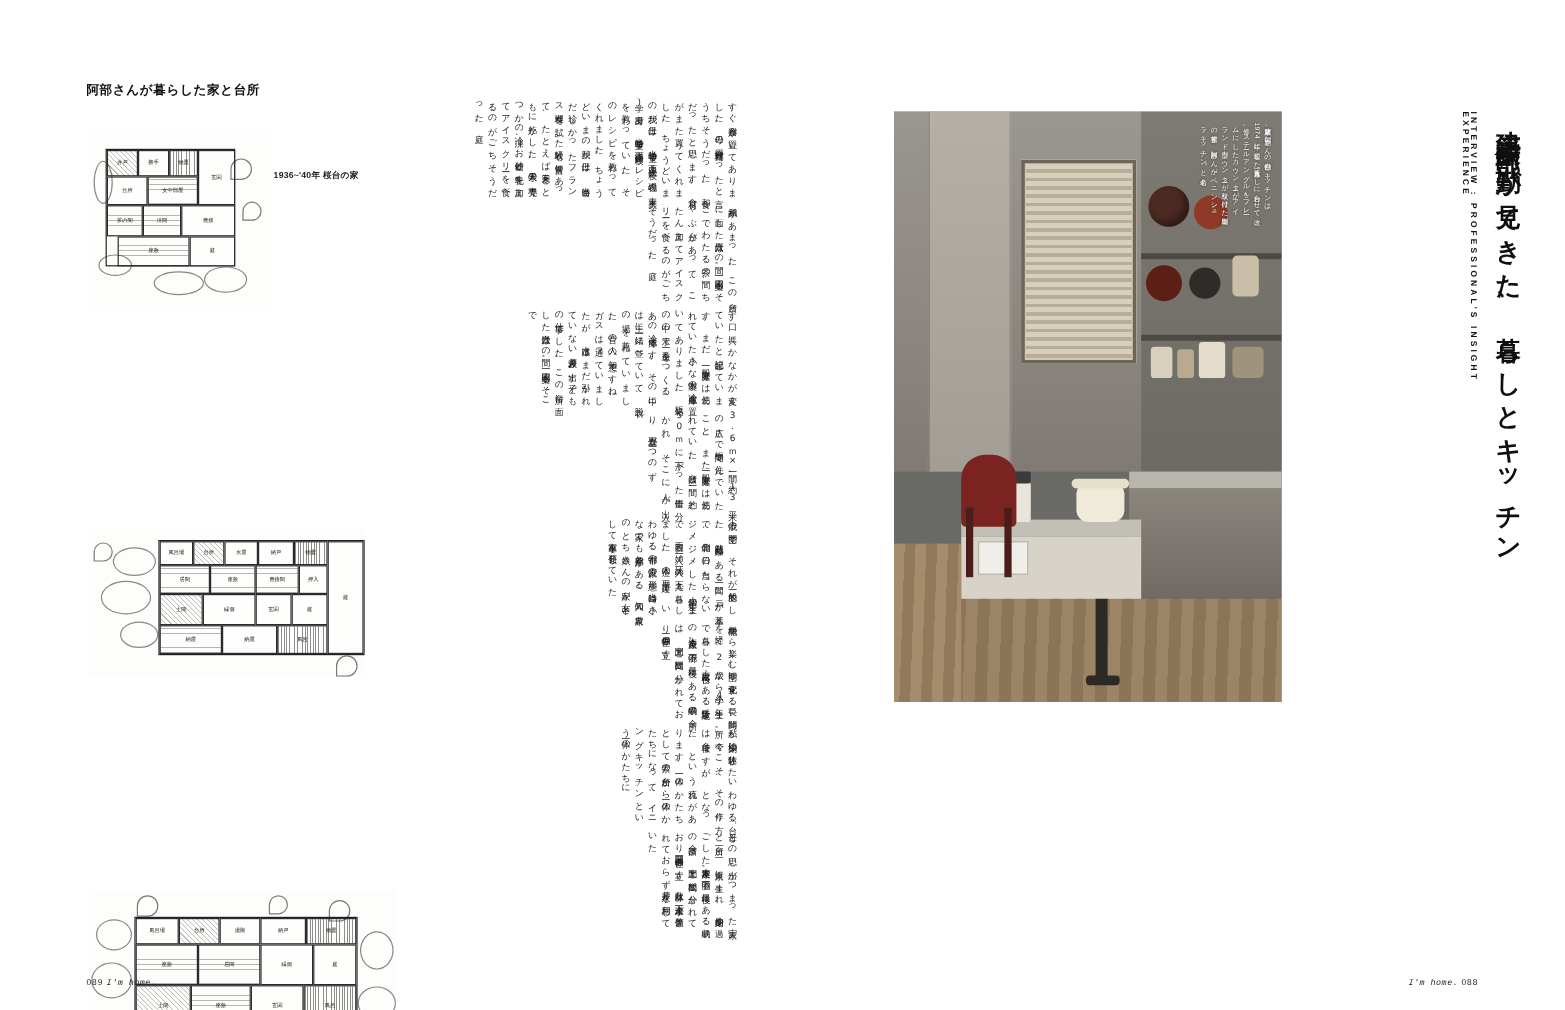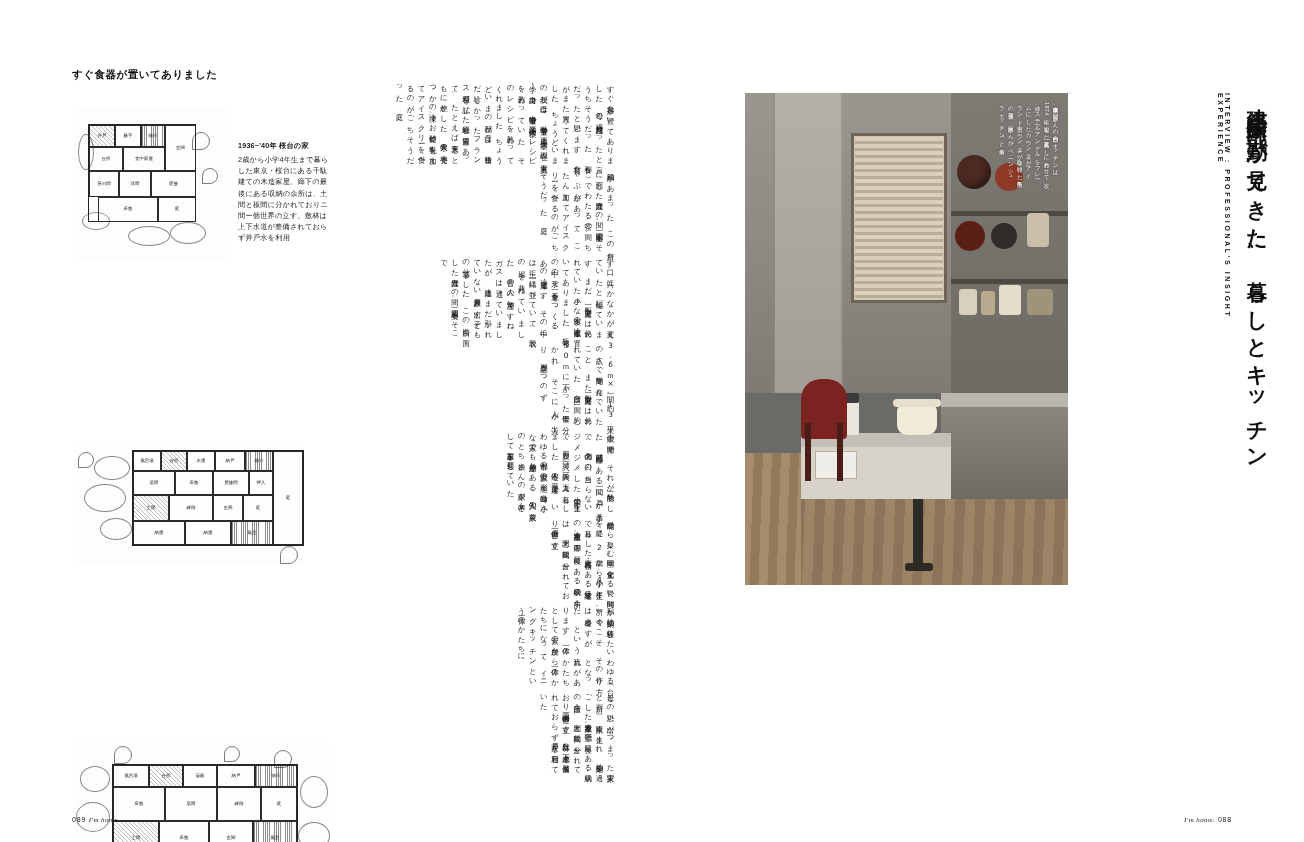--- a/index.html
+++ b/index.html
@@ -164,35 +164,35 @@
     position: absolute;
     bottom: 18px;
     font-size: 7px;
     letter-spacing: 0.8px;
     color: #222;
   }
   .folio-left { left: 72px; }
   .folio-right { right: 72px; }
   .folio .mag {
     font-style: italic;
-    font-family: Liberation Serif, serif;
+    font-family: Liberation Mono, monospace;
     letter-spacing: 0.4px;
   }
 
   
   .ph { position: absolute; }
 </style>
 </head>
 <body>
 
 <div class="spread">
 
   <div class="left-page">
 
-    <div class="left-heading">すぐ食器が置いてありました</div>
+    <div class="left-heading">阿部さんが暮らした家と台所</div>
 
     <div class="plan-img" style="left:74px; top:108px; width:152px; height:152px;">
       <div class="plan-frame" style="left:14px; top:16px; width:108px; height:98px;"></div>
       <div class="room hatch" style="left:15px; top:17px; width:26px; height:22px;">井戸</div>
       <div class="room" style="left:41px; top:17px; width:26px; height:22px;">勝手</div>
       <div class="room dark" style="left:67px; top:17px; width:24px; height:22px;">物置</div>
       <div class="room" style="left:15px; top:39px; width:34px; height:24px;">台所</div>
       <div class="room tatami" style="left:49px; top:39px; width:42px; height:24px;">女中部屋</div>
       <div class="room" style="left:91px; top:17px; width:31px; height:46px;">玄関</div>
       <div class="room tatami" style="left:15px; top:63px; width:30px; height:26px;">茶の間</div>
@@ -200,24 +200,23 @@
       <div class="room" style="left:77px; top:63px; width:45px; height:26px;">應接</div>
       <div class="room tatami" style="left:24px; top:89px; width:60px; height:25px;">座敷</div>
       <div class="room" style="left:84px; top:89px; width:38px; height:25px;">庭</div>
       <div class="scribble" style="left:8px; top:104px; width:26px; height:16px;"></div>
       <div class="scribble" style="left:96px; top:114px; width:34px; height:20px;"></div>
       <div class="scribble" style="left:54px; top:118px; width:40px; height:18px;"></div>
       <div class="leaf" style="left:118px; top:24px; width:16px; height:16px;"></div>
       <div class="leaf" style="left:128px; top:60px; width:14px; height:14px;"></div>
       <div class="scribble" style="left:4px; top:26px; width:14px; height:34px;"></div>
     </div>
-    <div class="plan-caption" style="left:238px; top:140px; width:92px;">
+    <div class="plan-caption" style="left:228px; top:140px; width:92px;">
       <span class="ttl">1936~'40年
 桜台の家</span>
-      <span>2歳から小学4年生まで暮らした東京・桜台にある千駄建ての木造家屋。廊下の最後にある収納の余所は、土間と板間に分かれておりニ間ー個世界の立す。敷林は上下水道が整備されておらず井戸水を利用</span>
     </div>
 
     <div class="plan-img" style="left:74px; top:288px; width:230px; height:124px;">
       <div class="plan-frame" style="left:58px; top:10px; width:172px; height:96px;"></div>
       <div class="room" style="left:59px; top:11px; width:28px; height:20px;">風呂場</div>
       <div class="room hatch" style="left:87px; top:11px; width:26px; height:20px;">台所</div>
       <div class="room" style="left:113px; top:11px; width:28px; height:20px;">水屋</div>
       <div class="room" style="left:141px; top:11px; width:30px; height:20px;">納戸</div>
       <div class="room dark" style="left:171px; top:11px; width:28px; height:20px;">物置</div>
       <div class="room tatami" style="left:59px; top:31px; width:42px; height:24px;">居間</div>

